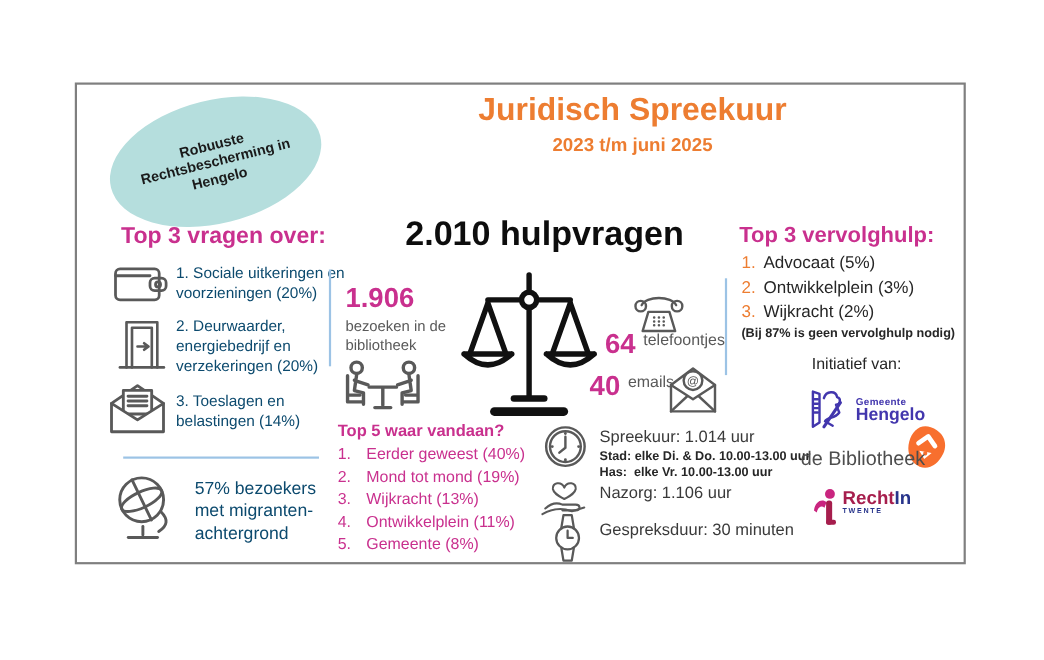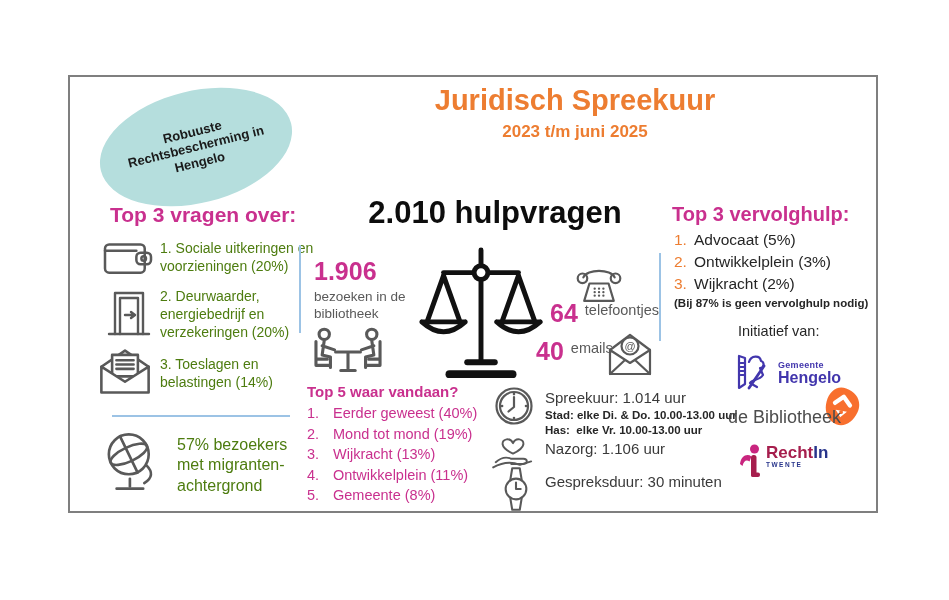--- a/index.html
+++ b/index.html
@@ -14,21 +14,21 @@
   .badge-text{width:160px;text-align:center;font-weight:bold;font-size:13px;line-height:1.2;color:#1a1a1a;}
 
   
   .header{left:205px;top:8px;width:600px;text-align:center;color:#ED7D31;}
   .title{font-size:29px;font-weight:bold;line-height:1.1;}
   .subtitle{font-size:17px;font-weight:bold;margin-top:9px;}
   .period{font-size:17px;font-weight:bold;margin-top:5px;}
 
   
   .left-heading{left:40px;top:126px;width:200px;font-size:21px;font-weight:bold;color:#C9308E;}
-  .item-text{font-size:14px;color:#4d7c0f;line-height:1.28;}
+  .item-text{font-size:14px;color:#0c4a6e;line-height:1.28;}
   .divider-v{width:2px;background:#9cc3e5;}
   .divider-h{height:2px;background:#9cc3e5;}
 
   
   .headline{left:215px;top:118px;width:420px;text-align:center;font-size:31px;font-weight:bold;color:#0d0d0d;}
   .big-stat{font-size:25px;font-weight:bold;color:#C9308E;line-height:1;}
   .stat-label{font-size:13.5px;color:#595959;line-height:1.25;}
   .inline-stat{display:flex;align-items:flex-start;gap:7px;}
 
   .top5-heading{font-size:15px;font-weight:bold;color:#C9308E;margin-bottom:5px;}

